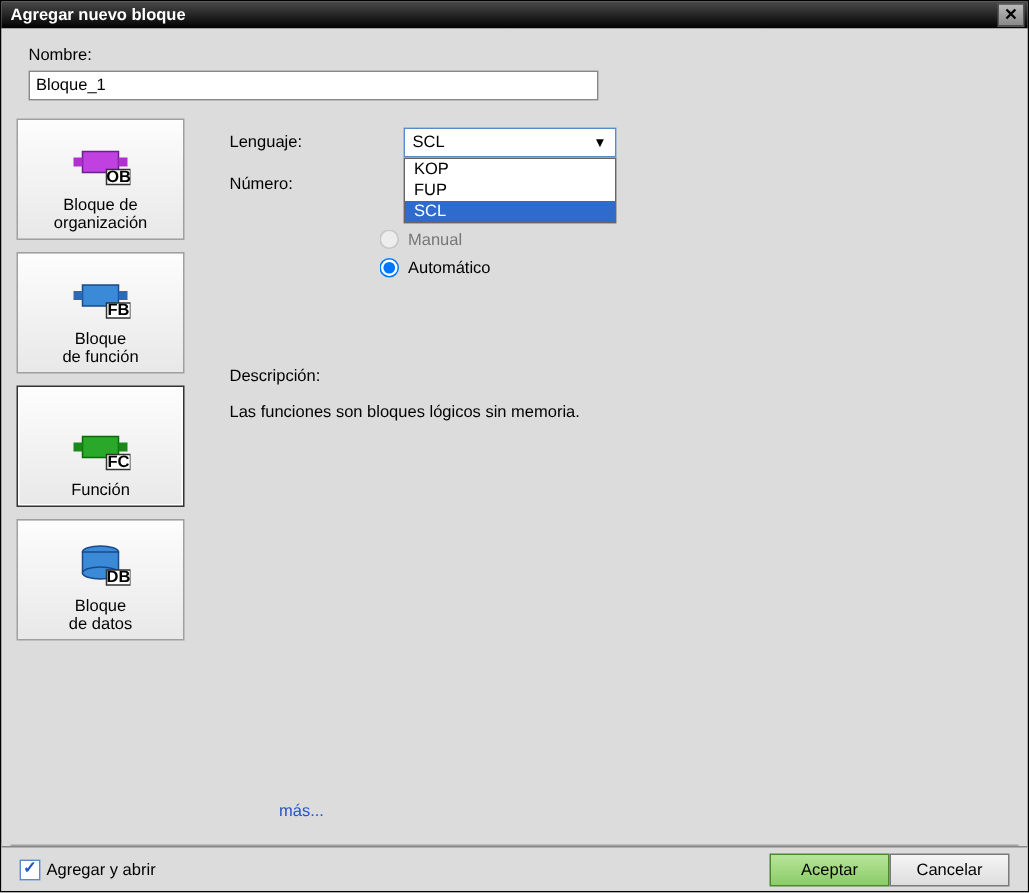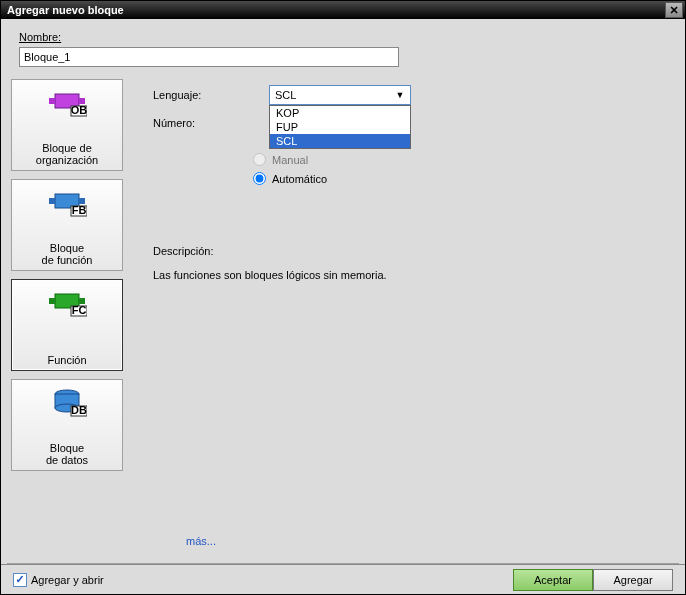--- a/index.html
+++ b/index.html
@@ -3,25 +3,25 @@
 <meta charset="utf-8">
 <style>
 * { box-sizing: border-box; margin: 0; padding: 0; font-family: Tahoma, Arial, sans-serif; font-size: 11px; }
 body { background: #fff; width: 686px; height: 595px; overflow: hidden; }
 .window { width: 686px; height: 595px; border: 1px solid #000; background: #dcdcdc; position: relative; }
 .titlebar { height: 18px; background: linear-gradient(#4a4a4a, #000); color: #fff; font-weight: bold; display: flex; align-items: center; justify-content: space-between; padding: 0 2px 0 6px; }
 .titlebar-text { font-size: 11px; }
 .close-btn { width: 18px; height: 16px; background: linear-gradient(#bbb, #888); color: #000; display: flex; align-items: center; justify-content: center; cursor: pointer; border: 1px solid #555; font-size: 13px; font-weight: bold; line-height: 1; }
 .content { position: absolute; top: 18px; left: 0; right: 0; bottom: 0; background: #dcdcdc; }
 .name-row { padding: 12px 18px 8px 18px; }
-.name-label { display: block; margin-bottom: 4px; color: #000; text-decoration: underline; }
+.name-label { display: block; margin-bottom: 4px; color: #000; }
 .name-input { width: 380px; height: 20px; border: 1px solid #888; padding: 2px 4px; background: #fff; color: #000; }
 .main-area { display: flex; padding: 0 10px; height: 460px; }
 .left-col { width: 112px; display: flex; flex-direction: column; gap: 8px; padding-top: 4px; }
-.block-btn { background: linear-gradient(#fdfdfd, #e8e8e8); border: 1px solid #a0a0a0; height: 92px; display: flex; flex-direction: column; align-items: center; justify-content: space-between; gap: 4px; cursor: pointer; padding: 4px 18px; text-align: center; }
+.block-btn { background: linear-gradient(#fdfdfd, #e8e8e8); border: 1px solid #a0a0a0; height: 81px; display: flex; flex-direction: column; align-items: center; justify-content: flex-end; gap: 4px; cursor: pointer; padding: 4px 18px; text-align: center; }
 .block-btn.selected { border: 1px solid #333; box-shadow: inset 0 0 0 1px #fff; }
 .block-icon { width: 40px; height: 36px; position: relative; }
 .block-label { font-size: 11px; line-height: 1.1; color: #000; }
 .right-col { flex: 1; padding: 10px 0 0 30px; position: relative; }
 .field-row { display: flex; align-items: center; margin-bottom: 12px; }
 .field-label { width: 116px; color: #000; }
 .dropdown-wrap { position: relative; width: 142px; }
 .dropdown { width: 142px; height: 20px; border: 1px solid #5b8bc7; background: #fff; display: flex; align-items: center; justify-content: space-between; padding: 0 2px 0 5px; cursor: pointer; }
 .dropdown-arrow { width: 16px; height: 16px; display: flex; align-items: center; justify-content: center; font-size: 9px; }
 .dropdown-list { position: absolute; top: 20px; left: 0; width: 142px; border: 1px solid #666; background: #fff; z-index: 10; }
@@ -174,18 +174,18 @@
 
     <div class="footer">
       <div class="footer-left">
         <div class="checkbox">
           <span class="checkmark">✓</span>
         </div>
         <span>Agregar y abrir</span>
       </div>
       <div class="footer-right">
         <div class="btn accept">Aceptar</div>
-        <div class="btn">Agregar</div>
+        <div class="btn">Cancelar</div>
       </div>
     </div>
 
   </div>
 </div>
 
 </body></html>

